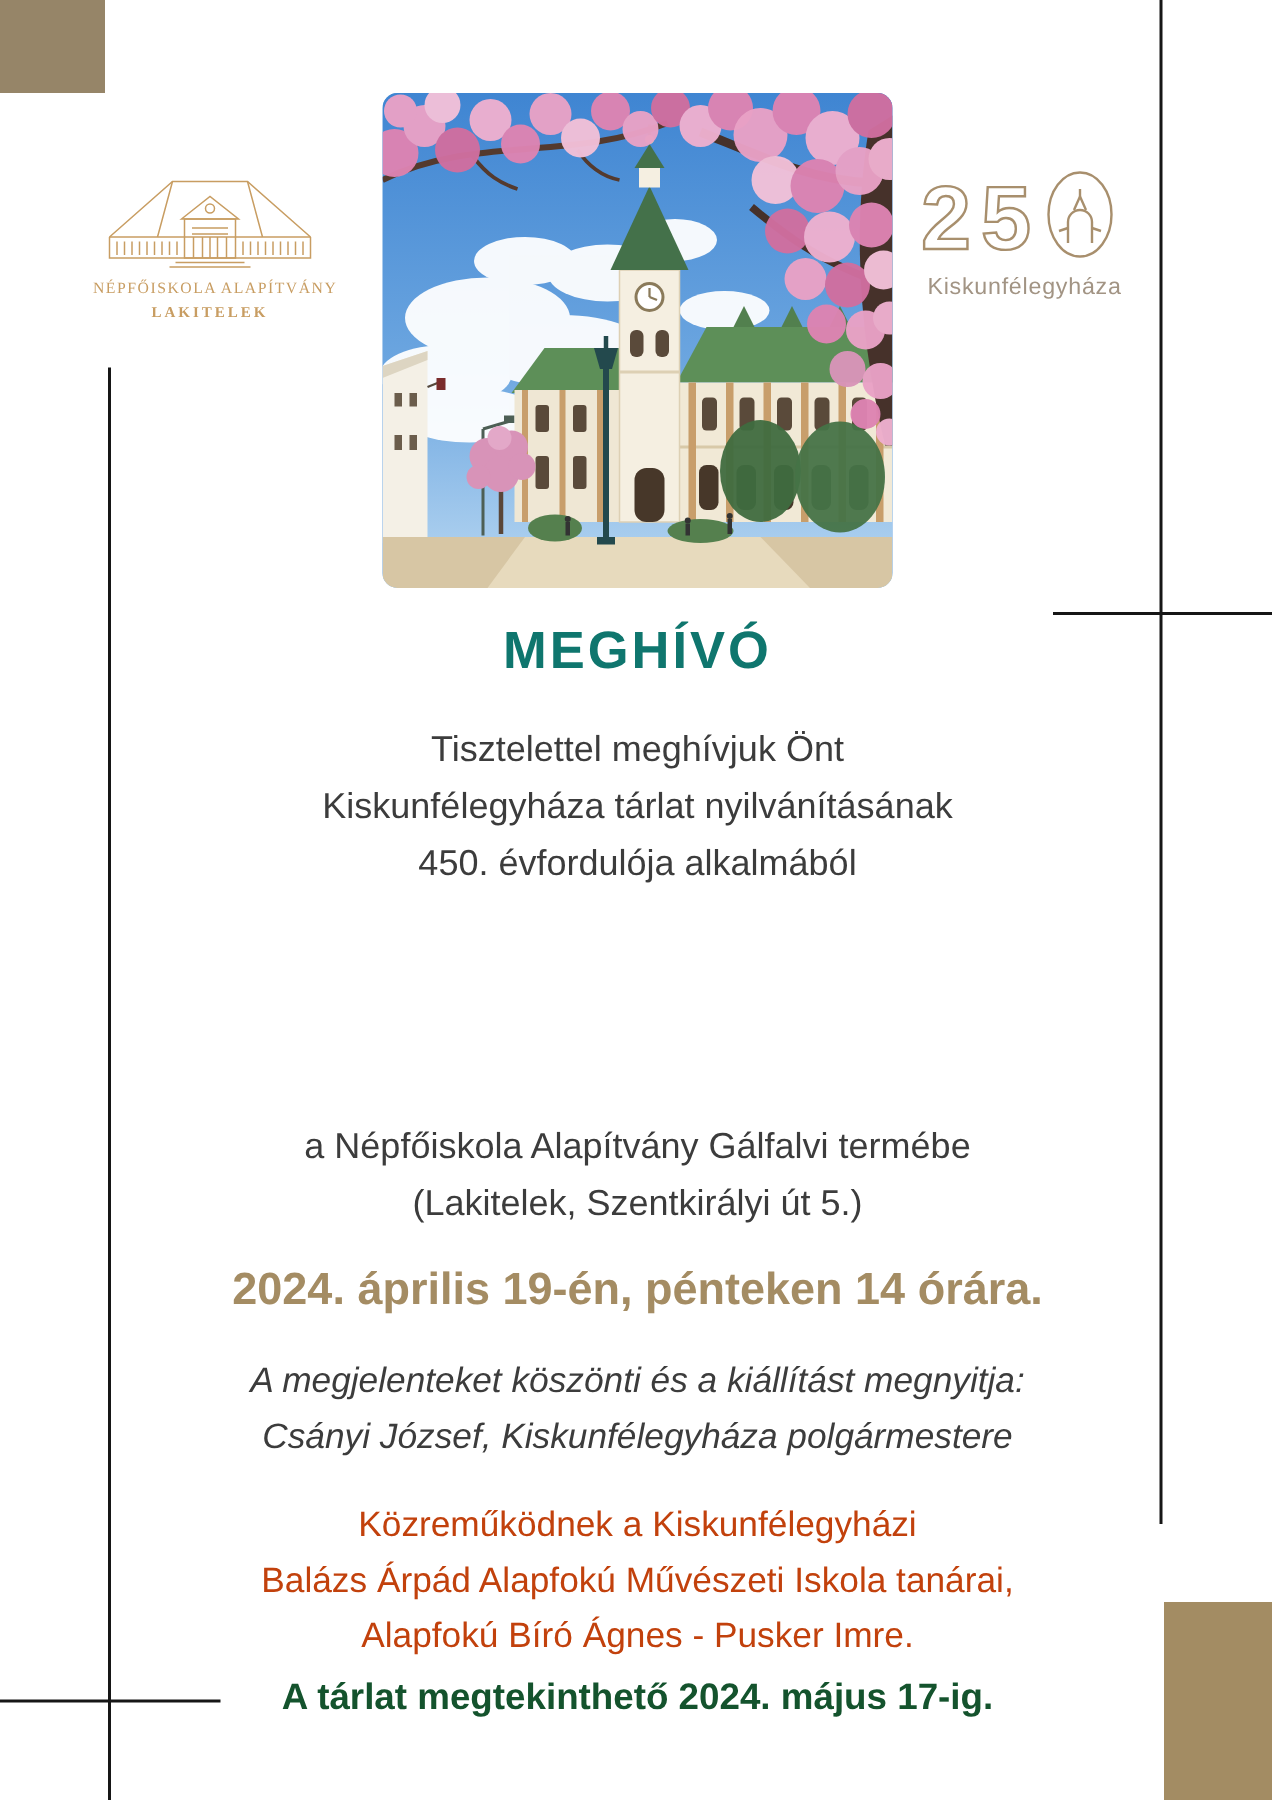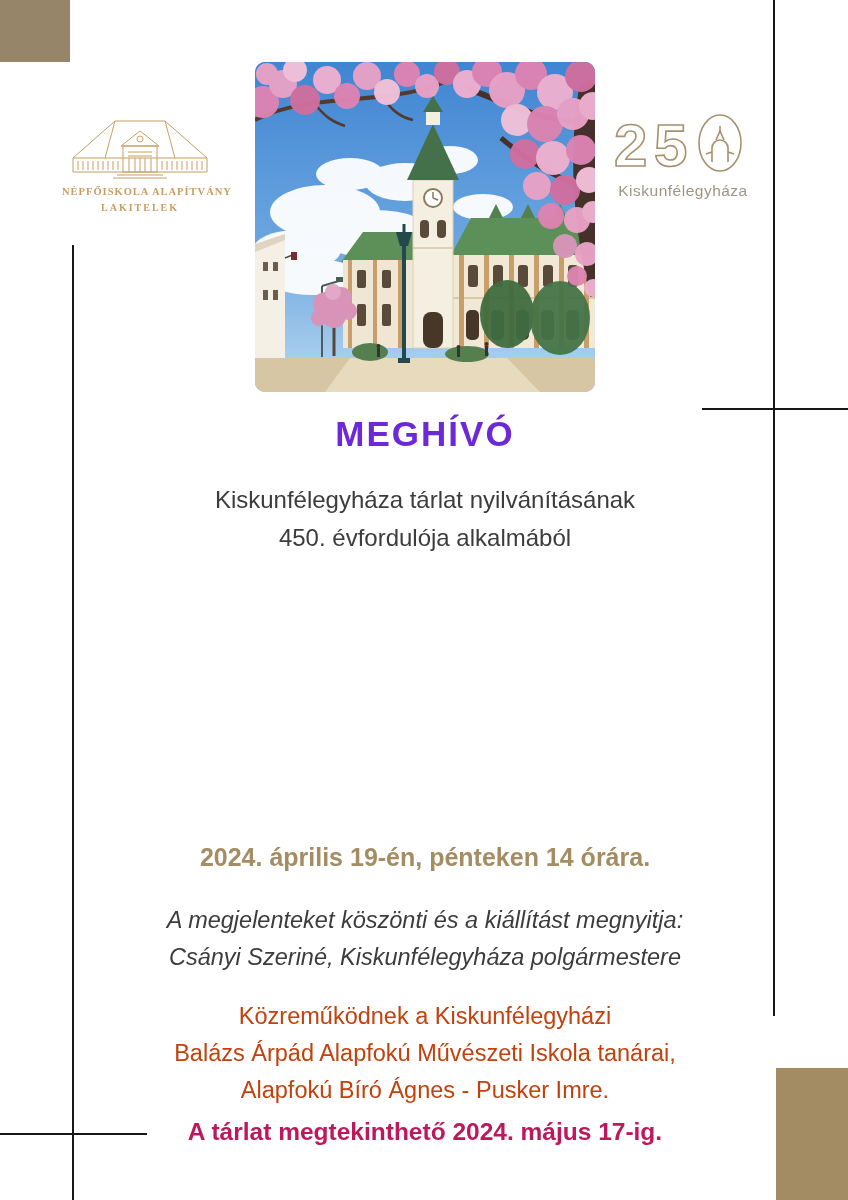--- a/index.html
+++ b/index.html
@@ -13,42 +13,42 @@
   .sq-tl   { position:absolute; left:0; top:0; width:70px; height:62px; background:#968568; }
   .rect-br { position:absolute; left:776px; top:1068px; width:72px; height:132px; background:#a38c63; }
   .vline-l { position:absolute; left:72px;  top:245px; width:2px; height:955px; background:#161616; }
   .hline-l { position:absolute; left:0;     top:1133px; width:147px; height:2px; background:#161616; }
   .vline-r { position:absolute; left:773px; top:0; width:2px; height:1016px; background:#161616; }
   .hline-r { position:absolute; left:702px; top:408px; width:146px; height:2px; background:#161616; }
 
   
   .logo-left { position:absolute; left:62px; top:108px; width:156px; text-align:center; }
   .logo-left .l1 { font-family:"Liberation Serif", serif; font-size:10.5px; letter-spacing:1px;
-                   color:#c89d62; font-weight:700; margin-top:2px; white-space:nowrap; }
+                   color:#c89d62; font-weight:400; margin-top:2px; white-space:nowrap; }
   .logo-left .l2 { font-family:"Liberation Serif", serif; font-size:10px; letter-spacing:2px;
                    color:#c89d62; font-weight:700; margin-top:5px; }
   .logo-right { position:absolute; left:606px; top:104px; width:154px; text-align:center; }
 
   .photo {
     position:absolute; left:255px; top:62px; width:340px; height:330px;
     border-radius:10px; overflow:hidden; background:#6ca6e0;
   }
   .photo svg { display:block; width:100%; height:100%; }
 
   
   .col { position:absolute; left:84px; width:682px; text-align:center; }
-  .title    { top:414px; font-size:35px; font-weight:800; letter-spacing:2px; color:#6d28d9; }
+  .title    { top:414px; font-size:35px; font-weight:800; letter-spacing:2px; color:#0f766e; }
   .intro    { top:481px; font-size:24px; line-height:38px; color:#3c3c3c; }
   .event    { top:603px; font-family:"Liberation Serif", serif; font-size:27px; line-height:41px;
               font-weight:700; letter-spacing:0.5px; color:#1c1c1c; }
   .venue    { top:746px; font-size:24px; line-height:38px; color:#3c3c3c; }
-  .datetime { top:843px; font-size:25px; font-weight:700; color:#a48c63; }
+  .datetime { top:843px; font-size:30px; font-weight:700; color:#a48c63; }
   .greet    { top:902px; font-size:23.5px; line-height:37px; color:#3c3c3c;font-style:italic; }
   .contrib  { top:998px; font-size:23.5px; line-height:37px; color:#c2410c; }
-  .closing  { top:1118px; font-size:24.5px; font-weight:700; color:#be185d; }
+  .closing  { top:1118px; font-size:24.5px; font-weight:700; color:#14532d; }
 </style>
 </head>
 <body>
 
 <div class="page">
 
   <div class="sq-tl"></div>
   <div class="rect-br"></div>
   <div class="vline-l"></div>
   <div class="hline-l"></div>
@@ -271,31 +271,36 @@
         <circle cx="332" cy="192" r="12" fill="#e9a2c6"></circle>
         <circle cx="322" cy="214" r="10" fill="#dd84b2"></circle>
         <circle cx="338" cy="226" r="9" fill="#eeb0cf"></circle>
       </g>
     </svg>
   </div>
 
   <div class="col title">MEGHÍVÓ</div>
 
   <div class="col intro">
+    <div>Tisztelettel meghívjuk Önt</div>
     <div>Kiskunfélegyháza tárlat nyilvánításának</div>
     <div>450. évfordulója alkalmából</div>
   </div>
 
 
+  <div class="col venue">
+    <div>a Népfőiskola Alapítvány Gálfalvi termébe</div>
+    <div>(Lakitelek, Szentkirályi út 5.)</div>
+  </div>
 
   <div class="col datetime">2024. április 19-én, pénteken 14 órára.</div>
 
   <div class="col greet">
     <div>A megjelenteket köszönti és a kiállítást megnyitja:</div>
-    <div>Csányi Szeriné, Kiskunfélegyháza polgármestere</div>
+    <div>Csányi József, Kiskunfélegyháza polgármestere</div>
   </div>
 
   <div class="col contrib">
     <div>Közreműködnek a Kiskunfélegyházi</div>
     <div>Balázs Árpád Alapfokú Művészeti Iskola tanárai,</div>
     <div>Alapfokú Bíró Ágnes - Pusker Imre.</div>
   </div>
 
   <div class="col closing">A tárlat megtekinthető 2024. május 17-ig.</div>
 

